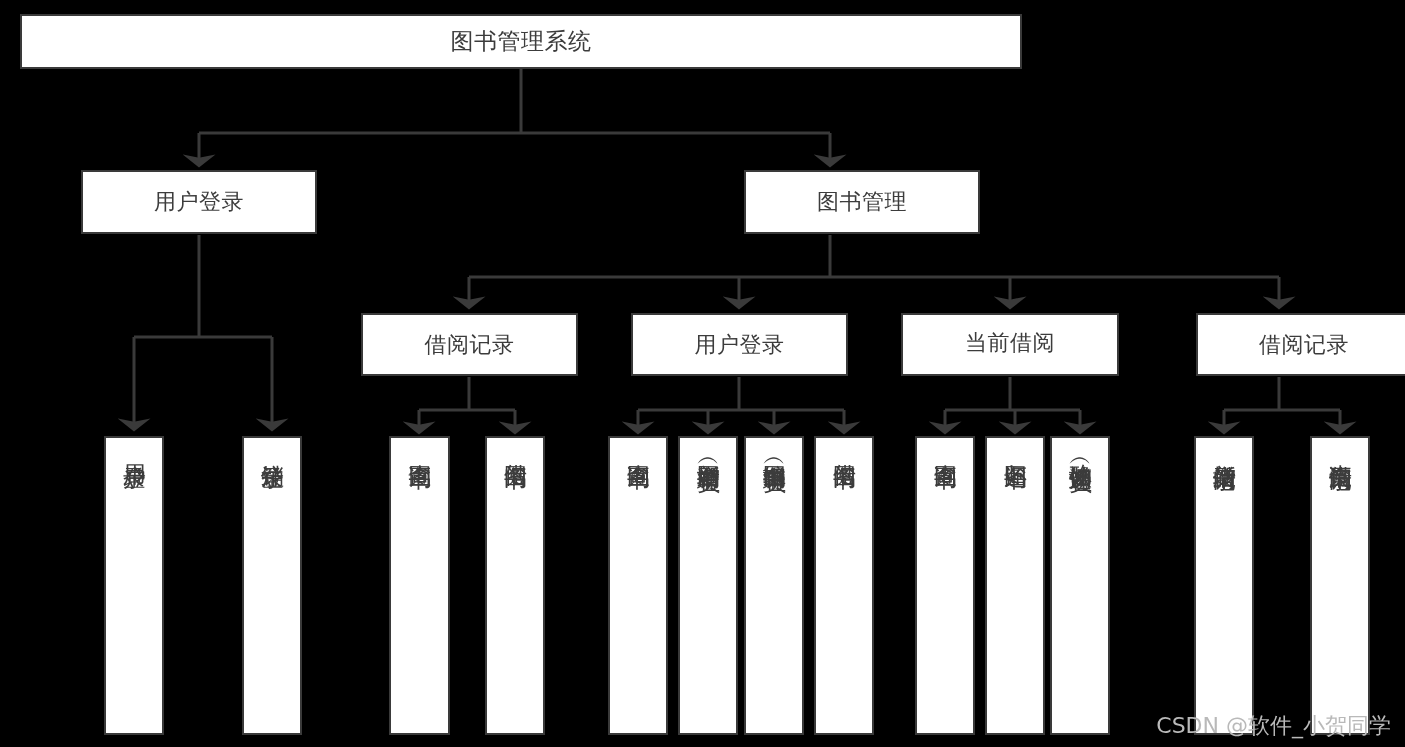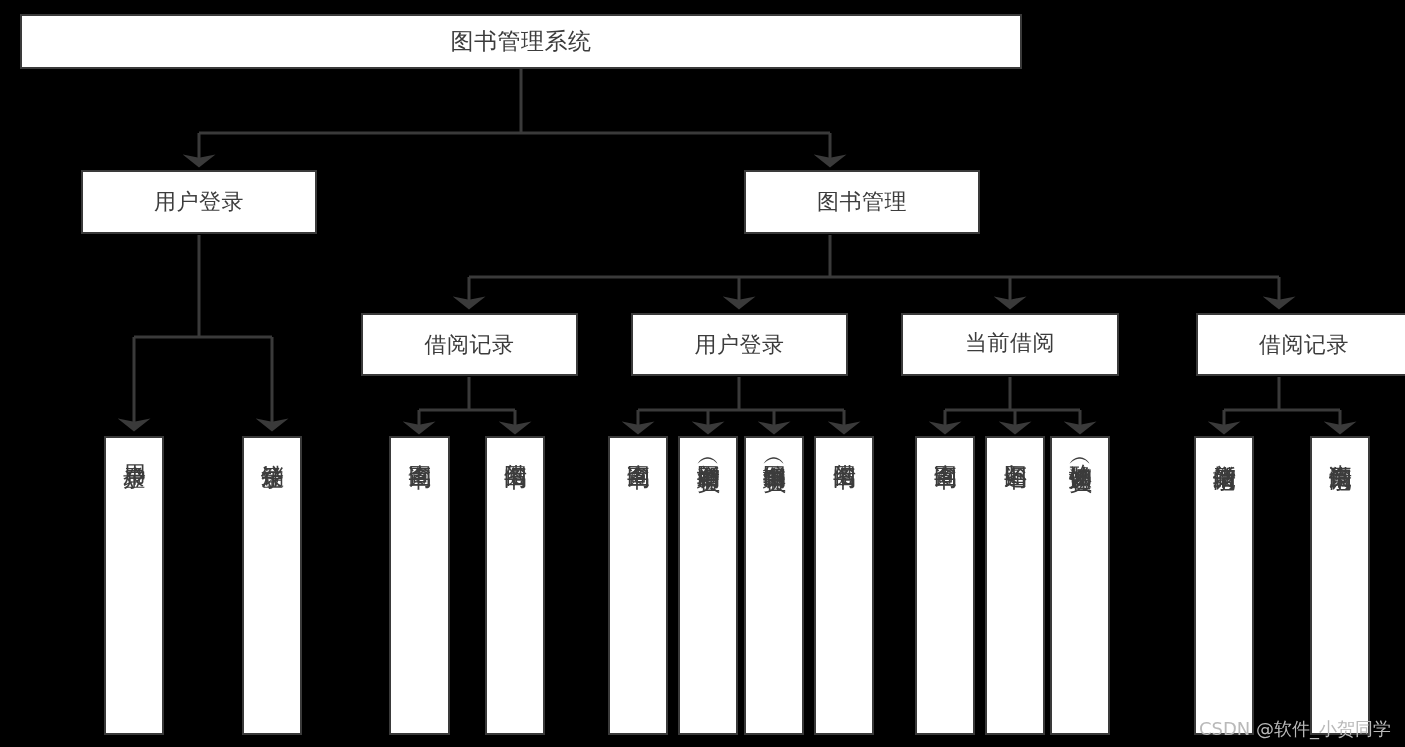--- a/index.html
+++ b/index.html
@@ -59,21 +59,21 @@
     line-height: 1.12;
     letter-spacing: 1px;
   }
   .node.root .node-label {
     font-size: 23px;
   }
   .watermark {
     position: absolute;
     right: 14px;
     bottom: 6px;
-    font-size: 18px;
+    font-size: 22px;
     color: #b9b9b9;
     white-space: nowrap;
     z-index: 5;
     font-family: "DejaVu Sans", "Liberation Sans", sans-serif;
   }
 </style>
 </head>
 <body>
 
 <div id="canvas">

